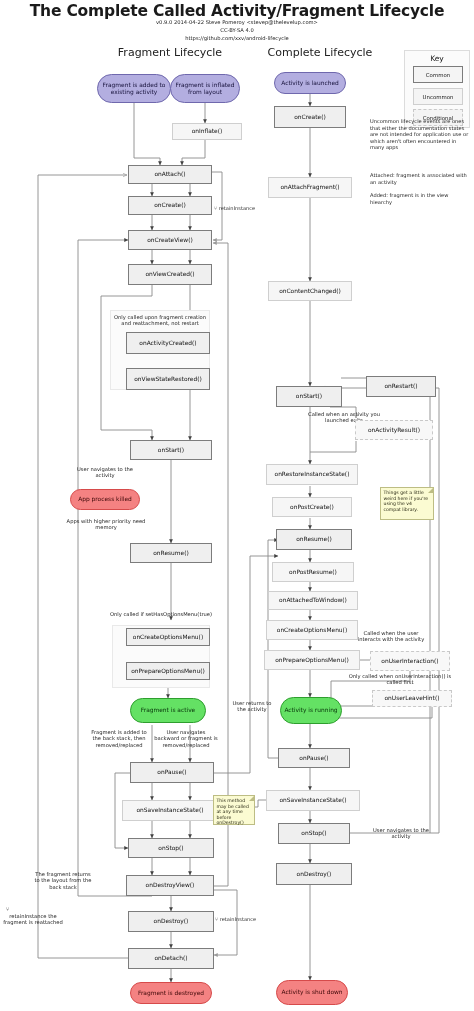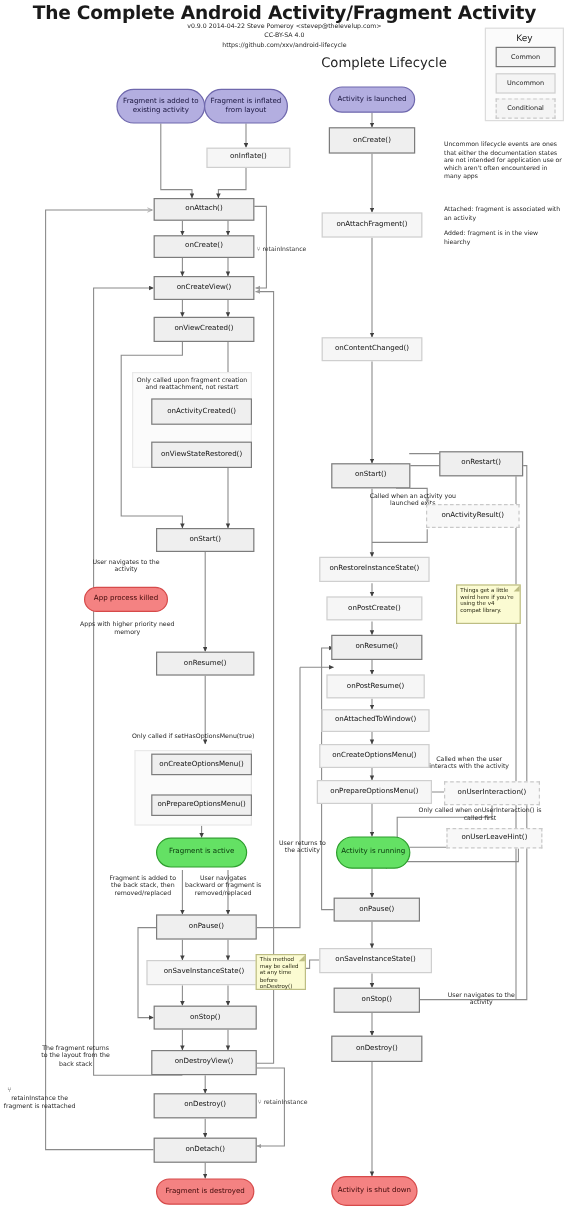--- a/index.html
+++ b/index.html
@@ -180,28 +180,29 @@
 
       <path d="M430,833 L430,378 L341,378"></path>
 
       <path d="M280,800 L258,800 L258,807 L244,807" marker-end="url(#ahl)"></path>
 
       <path d="M214,773 L250,773 L250,556 L250,556"></path>
       <path d="M250,556 L278,556" marker-end="url(#ah)"></path>
     </g>
   </svg>
 
-  <div class="ttl">The Complete Android Activity/Fragment Activity</div>
+  <div class="ttl">The Complete Called Activity/Fragment Lifecycle</div>
   <div class="sub" style="top:19px">v0.9.0 2014-04-22 Steve Pomeroy &lt;stevep@thelevelup.com&gt;</div>
   <div class="sub" style="top:27px">CC-BY-SA 4.0</div>
   <div class="sub" style="top:35px">https://github.com/xxv/android-lifecycle</div>
 
+  <div class="colhdr" style="left:60px;top:46px;width:220px">Fragment Lifecycle</div>
   <div class="colhdr" style="left:240px;top:46px;width:160px">Complete Lifecycle</div>
 
-  <div class="keybox" style="left:404px;top:23px;width:66px;height:78px">
+  <div class="keybox" style="left:404px;top:50px;width:66px;height:78px">
     <div class="keyttl" style="top:3px">Key</div>
     <div class="keyitem ki-common" style="left:8px;top:15px;width:50px;height:17px">Common</div>
     <div class="keyitem ki-uncommon" style="left:8px;top:37px;width:50px;height:17px">Uncommon</div>
     <div class="keyitem ki-cond" style="left:8px;top:58px;width:50px;height:17px">Conditional</div>
   </div>
 
   <div class="para" style="left:370px;top:118px;width:100px">Uncommon lifecycle events are ones that either the documentation states are not intended for application use or which aren't often encountered in many apps</div>
   <div class="para" style="left:370px;top:172px;width:100px">Attached: fragment is associated with an activity</div>
   <div class="para" style="left:370px;top:192px;width:100px">Added: fragment is in the view hiearchy</div>
 

